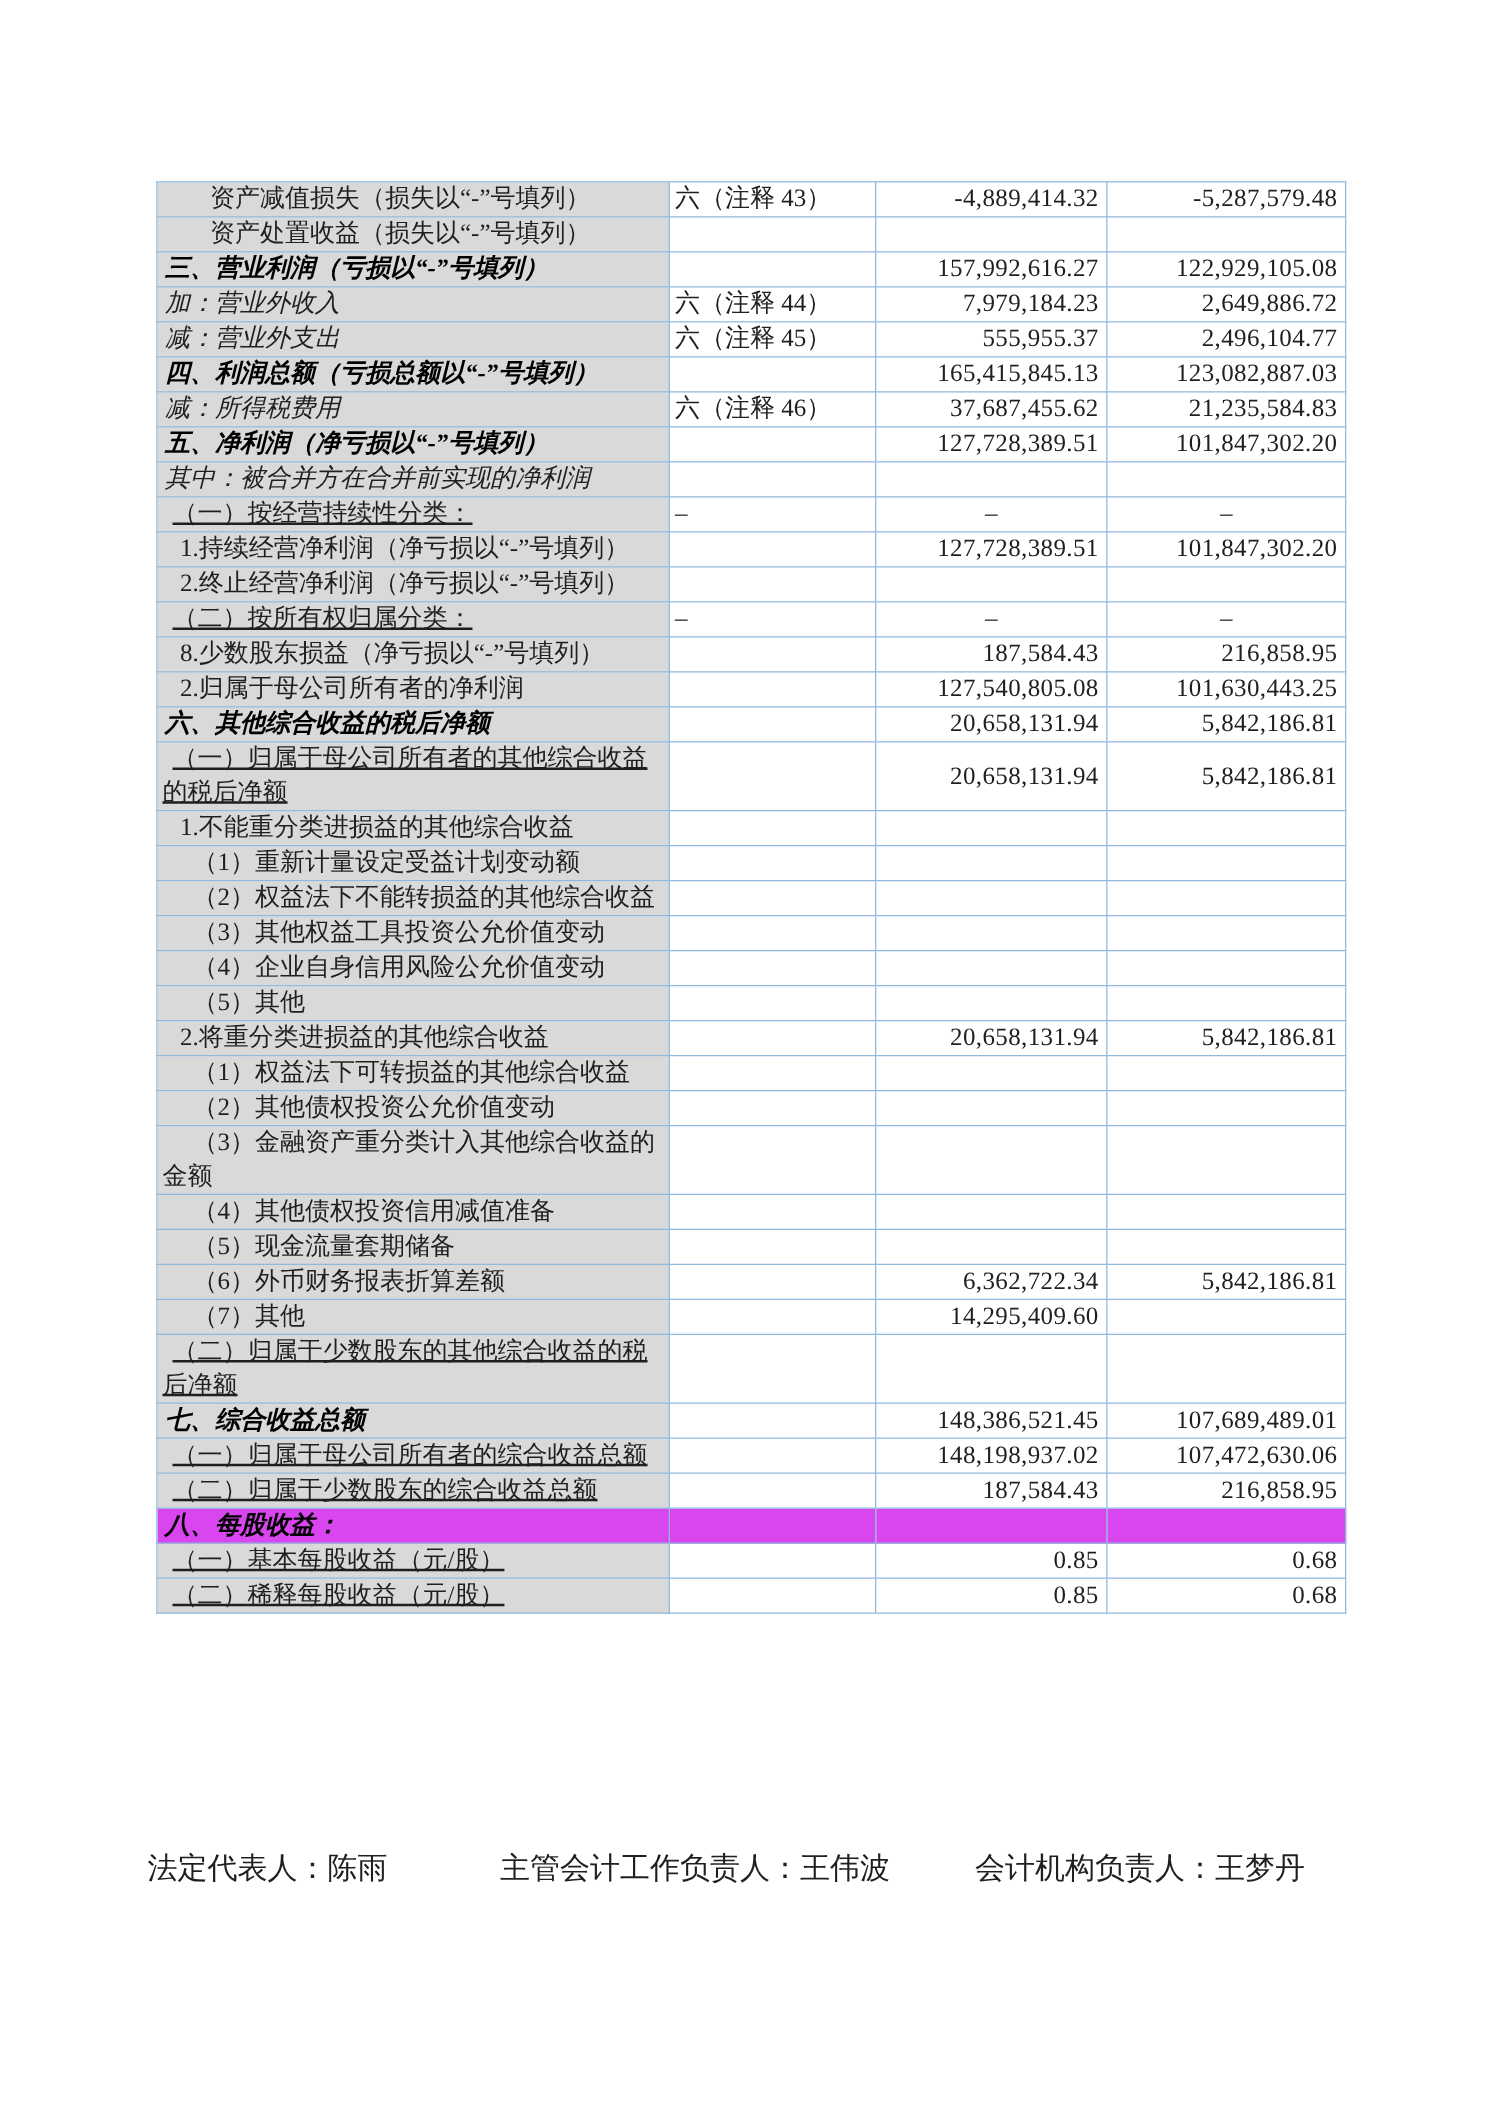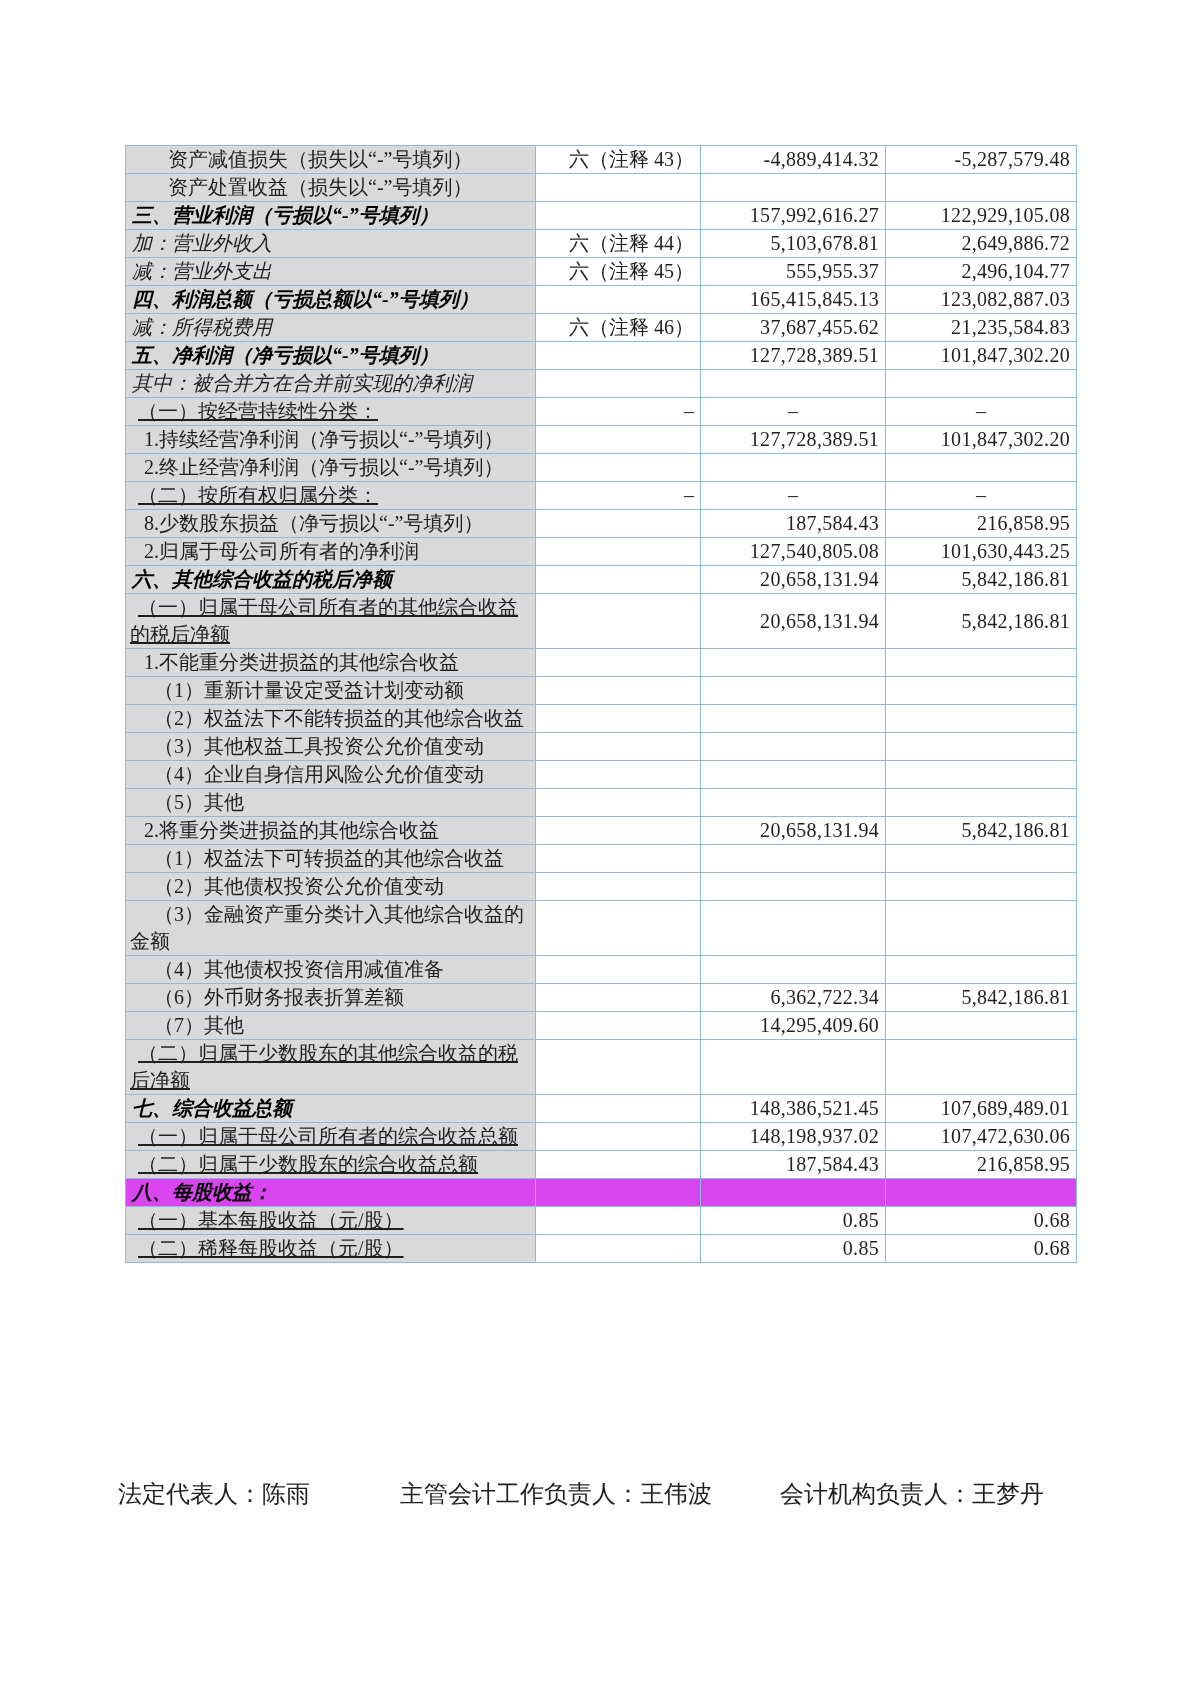--- a/index.html
+++ b/index.html
@@ -23,21 +23,21 @@
     word-break:break-all;
     color:#1f1f1f;
   }
   td.c-item{
     background:#d9d9d9;
     text-align:left;
     padding-right:26px;
     margin-left:26px;
   }
   tr.gray-all td{background:#d946ef;}
-  td.c-note{text-align:right;padding-right:4px;}
+  td.c-note{text-align:left;padding-right:4px;}
   td.c-val{text-align:right;padding-right:10px;letter-spacing:0.3px;}
   td.c-val.dash{text-align:center;padding-right:4px;letter-spacing:0;}
   tr.bold td.c-item{font-weight:bold;color:#000;}
   .ind-0{text-indent:2px;font-style:italic;}
   .ind-1{text-indent:8px;text-decoration:underline;}
   .ind-2{text-indent:14px;}
   .ind-3{text-indent:24px;}
   .ind-4{text-indent:38px;}
 
   .footer{
@@ -76,21 +76,21 @@
         </tr>
         <tr class="bold">
           <td class="c-item ind-0">三、营业利润（亏损以“-”号填列）</td>
           <td class="c-note"></td>
           <td class="c-val">157,992,616.27</td>
           <td class="c-val">122,929,105.08</td>
         </tr>
         <tr>
           <td class="c-item ind-0">加：营业外收入</td>
           <td class="c-note">六（注释 44）</td>
-          <td class="c-val">5,103,678.81</td>
+          <td class="c-val">7,979,184.23</td>
           <td class="c-val">2,649,886.72</td>
         </tr>
         <tr>
           <td class="c-item ind-0">减：营业外支出</td>
           <td class="c-note">六（注释 45）</td>
           <td class="c-val">555,955.37</td>
           <td class="c-val">2,496,104.77</td>
         </tr>
         <tr class="bold">
           <td class="c-item ind-0">四、利润总额（亏损总额以“-”号填列）</td>
@@ -219,20 +219,26 @@
           <td class="c-val"></td>
         </tr>
         <tr>
           <td class="c-item ind-3">（3）金融资产重分类计入其他综合收益的金额</td>
           <td class="c-note"></td>
           <td class="c-val"></td>
           <td class="c-val"></td>
         </tr>
         <tr>
           <td class="c-item ind-3">（4）其他债权投资信用减值准备</td>
+          <td class="c-note"></td>
+          <td class="c-val"></td>
+          <td class="c-val"></td>
+        </tr>
+        <tr>
+          <td class="c-item ind-3">（5）现金流量套期储备</td>
           <td class="c-note"></td>
           <td class="c-val"></td>
           <td class="c-val"></td>
         </tr>
         <tr>
           <td class="c-item ind-3">（6）外币财务报表折算差额</td>
           <td class="c-note"></td>
           <td class="c-val">6,362,722.34</td>
           <td class="c-val">5,842,186.81</td>
         </tr>

